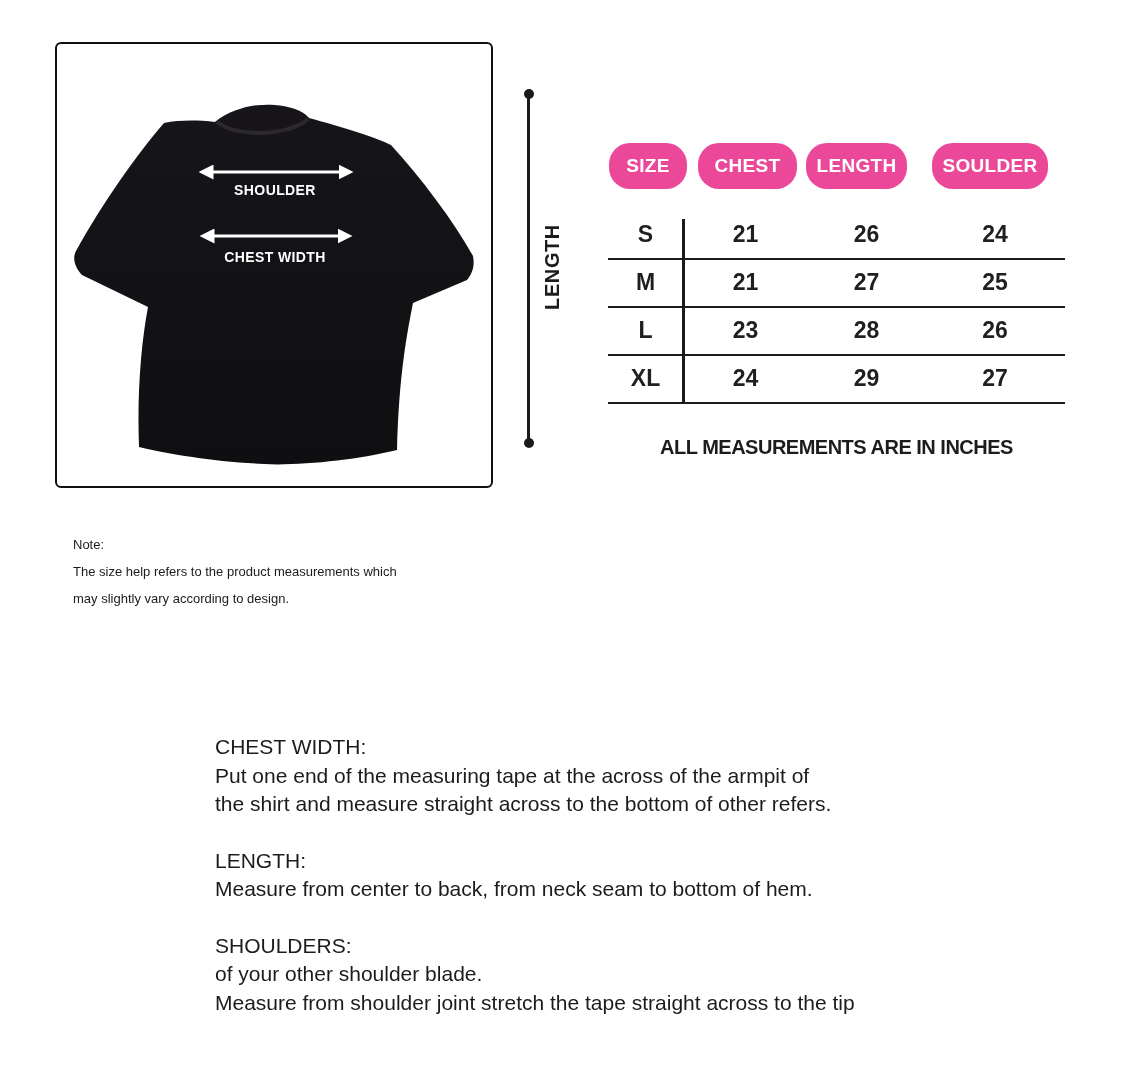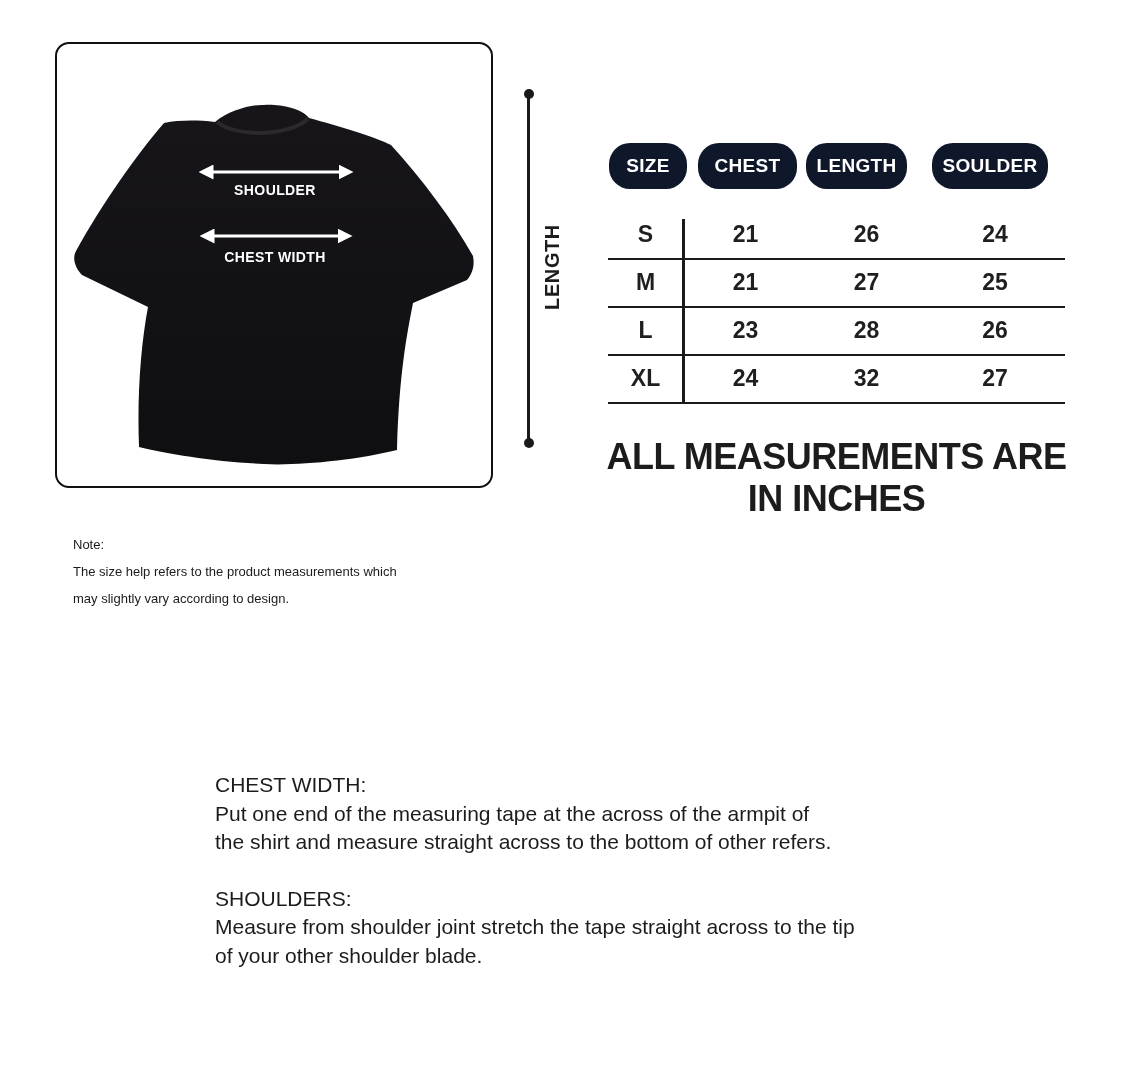--- a/index.html
+++ b/index.html
@@ -4,21 +4,21 @@
 <style>
   * { margin:0; padding:0; box-sizing:border-box; }
   html,body { background:#ffffff; }
   body {
     width:1126px; height:1080px; position:relative; overflow:hidden;
     font-family:"Liberation Sans", sans-serif; color:#1f1d1e;
   }
   
   .diagram-box {
     position:absolute; left:55px; top:42px; width:438px; height:446px;
-    border:2.5px solid #101010; border-radius:14px; background:#ffffff;
+    border:2.5px solid #101010; border-radius:6px; background:#ffffff;
   }
   .diagram-box svg { position:absolute; left:0; top:0; }
   .shirt-label {
     position:absolute; left:120px; width:196px; text-align:center;
     color:#ffffff; font-weight:bold; font-size:14px; letter-spacing:.4px;
   }
   .shirt-label.shoulder { top:138px; }
   .shirt-label.chest    { top:205px; }
   
   .length-line {
@@ -29,21 +29,21 @@
   }
   .length-dot.top { top:89px; }
   .length-dot.bottom { top:438px; }
   .length-label {
     position:absolute; left:493px; top:255px; width:120px; height:24px;
     text-align:center; font-size:20px; font-weight:bold; letter-spacing:.6px; color:#1d1b1c;
     transform:rotate(-90deg);
   }
   
   .pill {
-    position:absolute; top:143px; height:46px; border-radius:21px; background:#0f172a;
+    position:absolute; top:143px; height:46px; border-radius:21px; background:#ec4899;
     color:#ffffff; font-weight:bold; font-size:19px; letter-spacing:.3px;
     display:flex; align-items:center; justify-content:center;
   }
   .pill.size    { left:609px; width:78px; }
   .pill.chest   { left:698px; width:99px;text-align:right; }
   .pill.length  { left:806px; width:101px; }
   .pill.soulder { left:932px; width:116px; }
   .table-body {
     position:absolute; left:608px; top:210px; width:457px;
     display:grid; grid-template-columns:75px 125px 117px 140px; grid-auto-rows:48px;
@@ -51,30 +51,30 @@
   .table-body .cell {
     display:flex; align-items:center; justify-content:center;
     font-size:23px; font-weight:600; color:#211e1f;
   }
   .hline { position:absolute; left:608px; width:457px; height:2.5px; background:#1a1a1a; }
   .hline.r1 { top:257.5px; } .hline.r2 { top:305.5px; }
   .hline.r3 { top:353.5px; } .hline.r4 { top:401.5px; }
   .vline { position:absolute; left:682px; top:219px; width:2.5px; height:185px; background:#1a1a1a; }
   .caption {
     position:absolute; left:600px; top:436px; width:473px; text-align:center;
-    font-size:36px; font-weight:bold; letter-spacing:-0.5px; color:#1d1b1c;
+    font-size:20px; font-weight:bold; letter-spacing:-0.5px; color:#1d1b1c;
   }
   
   .note {
     position:absolute; left:73px; top:531px; font-size:13px; line-height:27px; color:#1d1b1c;
   }
   
   .instructions {
     position:absolute; left:215px; top:733px; width:760px;
-    font-size:21px; line-height:28.5px; color:#1d1b1c;margin-top:38px;
+    font-size:21px; line-height:28.5px; color:#1d1b1c;
   }
   .instr-section { margin-bottom:28px; }
 </style>
 </head>
 <body>
 
 <div class="diagram-box">
   <svg width="438" height="446" viewBox="0 0 438 446">
     <defs>
       <marker id="ah" viewBox="0 0 10 10" refX="7" refY="5" markerWidth="5" markerHeight="5" orient="auto-start-reverse">
@@ -129,21 +129,21 @@
   <div class="cell">27</div>
   <div class="cell">25</div>
 
   <div class="cell">L</div>
   <div class="cell">23</div>
   <div class="cell">28</div>
   <div class="cell">26</div>
 
   <div class="cell">XL</div>
   <div class="cell">24</div>
-  <div class="cell">32</div>
+  <div class="cell">29</div>
   <div class="cell">27</div>
 </div>
 <div class="hline r1"></div>
 <div class="hline r2"></div>
 <div class="hline r3"></div>
 <div class="hline r4"></div>
 <div class="vline"></div>
 
 <div class="caption">ALL MEASUREMENTS ARE IN INCHES</div>
 
@@ -153,17 +153,21 @@
   <div>may slightly vary according to design.</div>
 </div>
 
 <div class="instructions">
   <div class="instr-section">
     <div>CHEST WIDTH:</div>
     <div>Put one end of the measuring tape at the across of the armpit of</div>
     <div>the shirt and measure straight across to the bottom of other refers.</div>
   </div>
   <div class="instr-section">
+    <div>LENGTH:</div>
+    <div>Measure from center to back, from neck seam to bottom of hem.</div>
+  </div>
+  <div class="instr-section">
     <div>SHOULDERS:</div>
+    <div>of your other shoulder blade.</div>
     <div>Measure from shoulder joint stretch the tape straight across to the tip</div>
-    <div>of your other shoulder blade.</div>
   </div>
 </div>
 
 </body></html>

